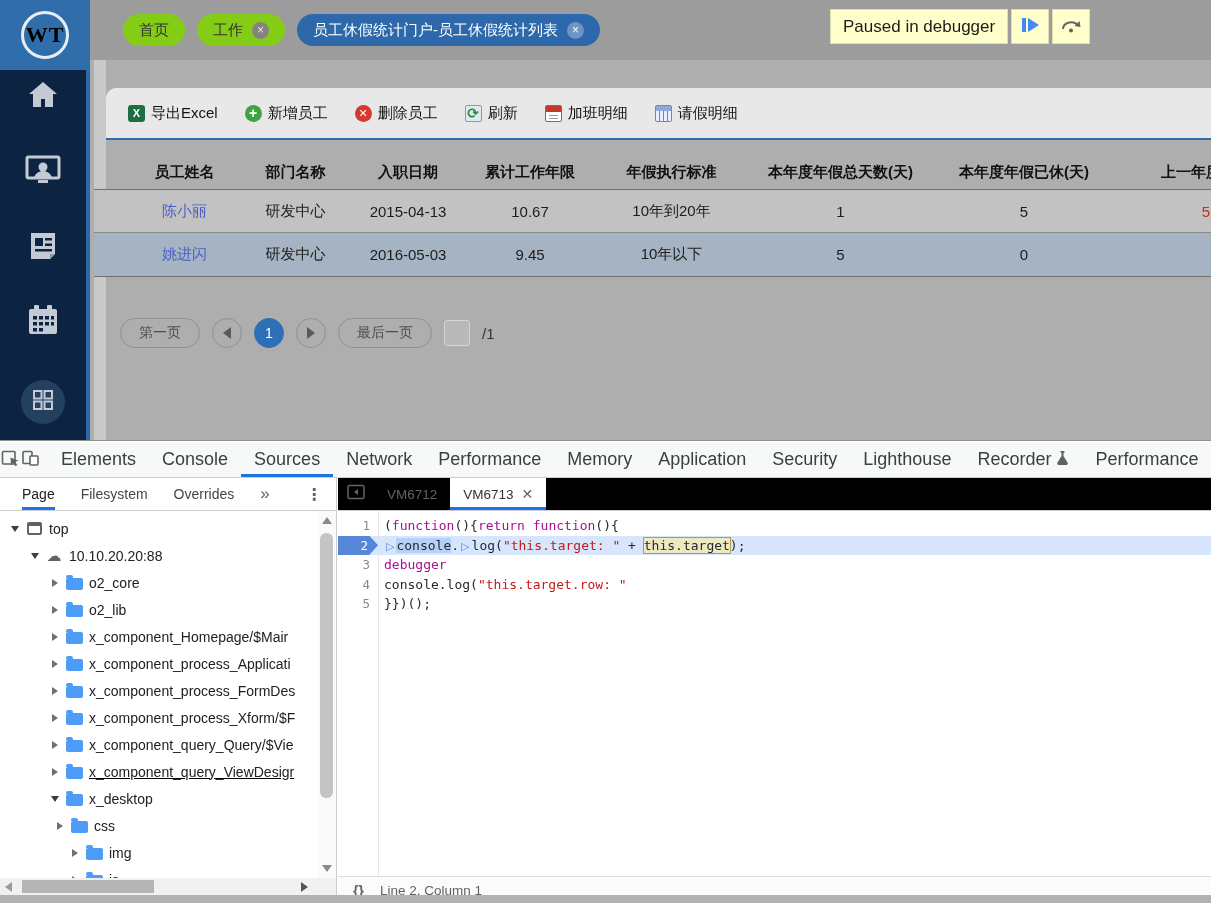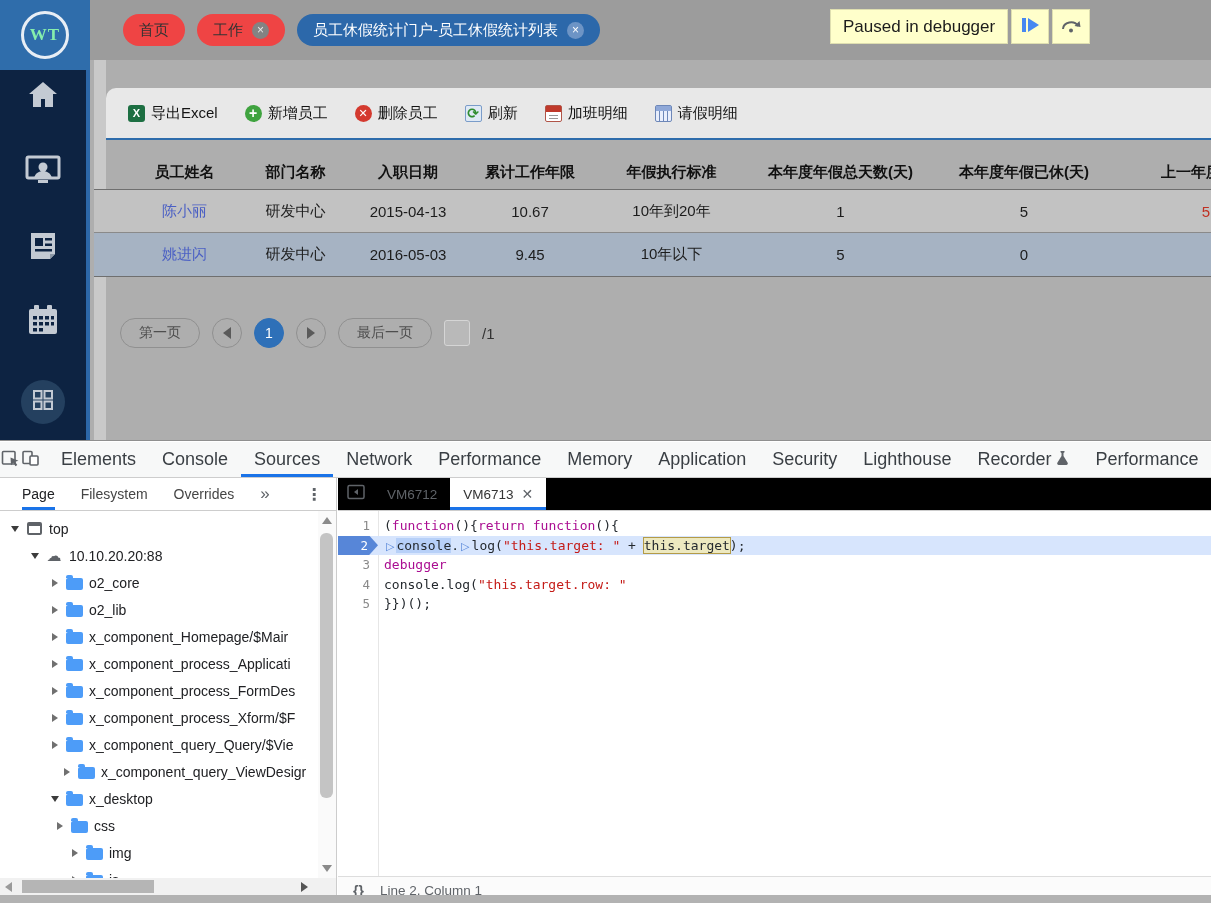--- a/index.html
+++ b/index.html
@@ -2,23 +2,23 @@
 <html><head>
 <meta charset="utf-8">
 <style>
   * { margin:0; padding:0; box-sizing:border-box; }
   html,body { width:1211px; height:903px; overflow:hidden; font-family:"Liberation Sans","DejaVu Sans",sans-serif; }
   #app { position:relative; width:1211px; height:903px; background:#aeaeae; overflow:hidden; }
 
   
   .top-header { position:absolute; left:0; top:0; width:1211px; height:60px; background:#9c9c9c; }
   .logo { position:absolute; left:0; top:0; width:90px; height:70px; background:#2f6dab; z-index:6; display:flex; align-items:center; justify-content:center; }
-  .emblem { width:48px; height:48px; border:3px solid #e8eef5; border-radius:50%; display:flex; align-items:center; justify-content:center; color:#86efac; font-family:"Liberation Serif",serif; font-weight:bold; font-size:17px; letter-spacing:1px; }
+  .emblem { width:48px; height:48px; border:3px solid #e8eef5; border-radius:50%; display:flex; align-items:center; justify-content:center; color:#000000; font-family:"Liberation Serif",serif; font-weight:bold; font-size:22px; letter-spacing:1px; }
   .nav-tabs { position:absolute; left:123px; top:14px; height:32px; display:flex; gap:12px; }
-  .pill { height:32px; border-radius:16px; background:#ef4444; color:#333; font-size:15px; display:flex; align-items:center; padding:0 16px; white-space:nowrap; }
+  .pill { height:32px; border-radius:16px; background:#84cc16; color:#333; font-size:15px; display:flex; align-items:center; padding:0 16px; white-space:nowrap; }
   .pill.active { background:#2c68aa; color:#fff; }
   .pill-close { width:17px; height:17px; border-radius:50%; background:#838383; color:#e8e8e8; font-size:12px; line-height:17px; text-align:center; margin-left:9px; }
   .pill.active .pill-close { background:#6d94c5; color:#fff; }
 
   .pause-banner { position:absolute; left:830px; top:9px; height:18px; display:flex; z-index:40; }
   .pb-box { background:#ffffcb; border:1px solid #dedeb0; height:35px; display:flex; align-items:center; padding:0 12px; font-size:17px; color:#1c1c1c; }
   .pb-btn { background:#ffffcb; border:1px solid #dedeb0; width:38px; height:35px; margin-left:3px; display:flex; align-items:center; justify-content:center; }
 
   
   .sidebar { position:absolute; left:0; top:60px; width:90px; height:380px; background:#0d2342; border-right:4px solid #2c67a8; z-index:5; display:flex; flex-direction:column; align-items:center; padding-top:20px; gap:41px; }
@@ -432,21 +432,21 @@
           </div>
           <div class="tree-row" style="padding-left: 48px;">
             <span class="tr-arrow">
               <span class="arw-r"></span>
             </span>
             <span class="tr-icon">
               <span class="ico-folder"></span>
             </span>
             <span class="tree-label">x_component_query_Query/$Vie</span>
           </div>
-          <div class="tree-row" style="padding-left: 60px;">
+          <div class="tree-row" style="padding-left: 48px; text-decoration: underline;">
             <span class="tr-arrow">
               <span class="arw-r"></span>
             </span>
             <span class="tr-icon">
               <span class="ico-folder"></span>
             </span>
             <span class="tree-label">x_component_query_ViewDesigr</span>
           </div>
           <div class="tree-row" style="padding-left: 48px;">
             <span class="tr-arrow">

